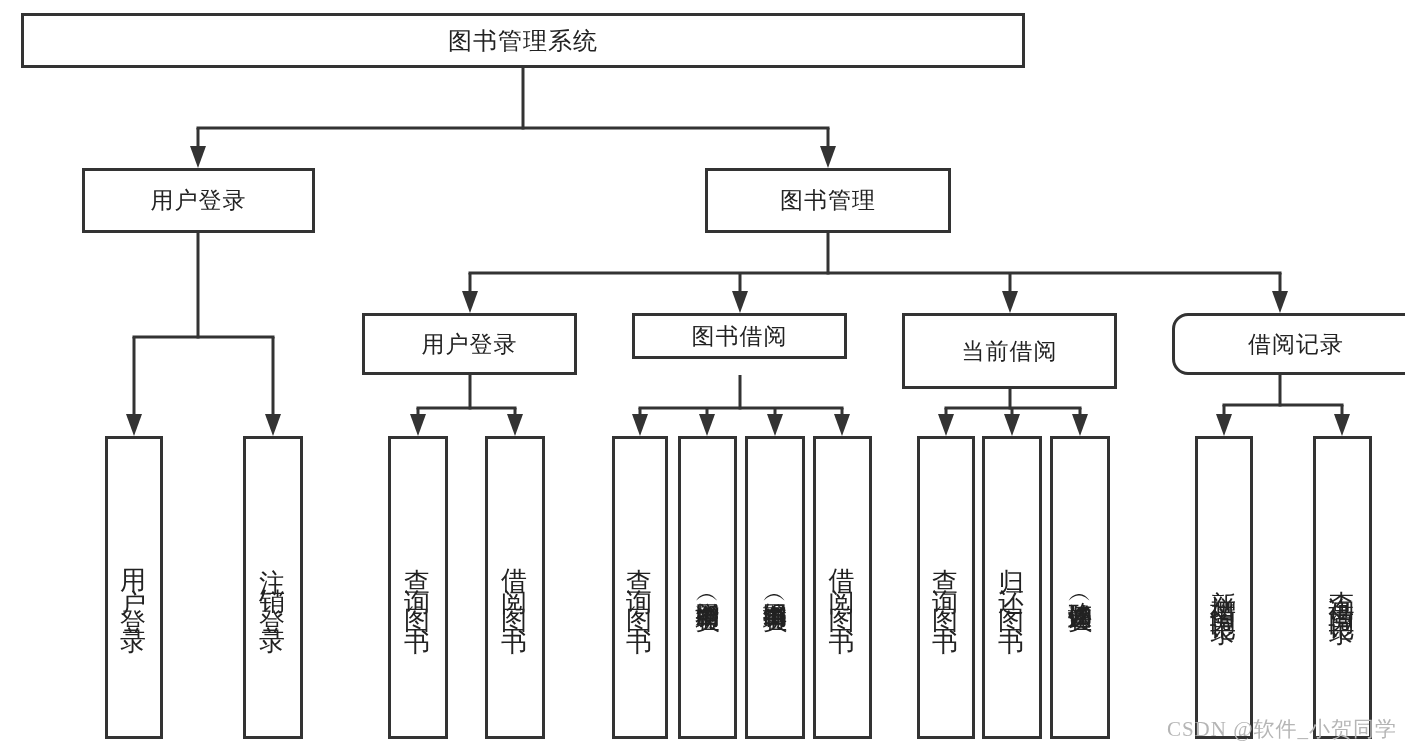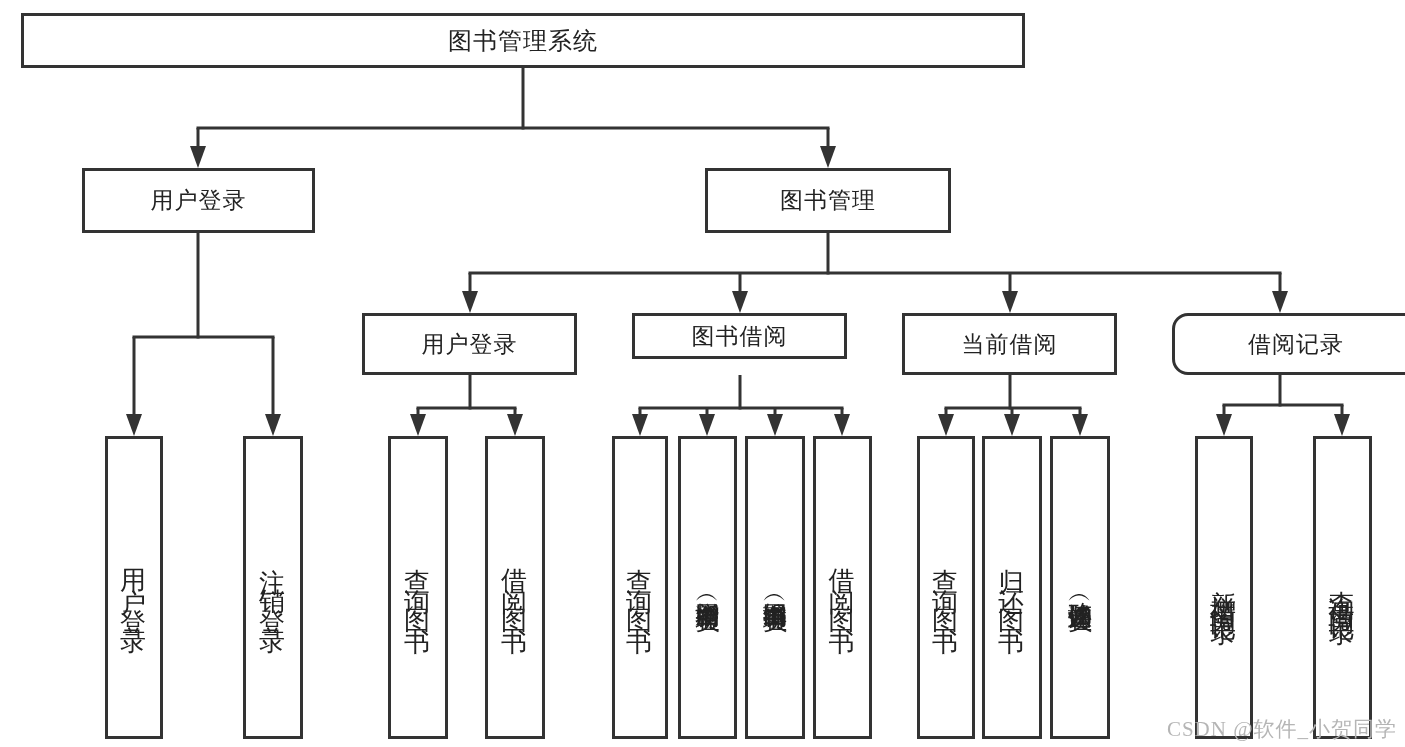--- a/index.html
+++ b/index.html
@@ -117,21 +117,21 @@
     </g>
   </svg>
 
   <div class="node root" style="left:21px;top:13px;width:1004px;height:55px;">图书管理系统</div>
 
   <div class="node" style="left:82px;top:168px;width:233px;height:65px;">用户登录</div>
   <div class="node" style="left:705px;top:168px;width:246px;height:65px;">图书管理</div>
 
   <div class="node" style="left:362px;top:313px;width:215px;height:62px;">用户登录</div>
   <div class="node" style="left:632px;top:313px;width:215px;height:46px;">图书借阅</div>
-  <div class="node" style="left:902px;top:313px;width:215px;height:62px;">当前借阅</div>
+  <div class="node" style="left:902px;top:313px;width:215px;height:76px;">当前借阅</div>
   <div class="node" style="left:1172px;top:313px;width:248px;height:62px;border-radius:16px;">借阅记录</div>
 
   <div class="node vert len4" style="left:105px;top:436px;width:58px;height:303px;">用户登录</div>
   <div class="node vert len4" style="left:243px;top:436px;width:60px;height:303px;">注销登录</div>
 
   <div class="node vert len4" style="left:388px;top:436px;width:60px;height:303px;">查询图书</div>
   <div class="node vert len4" style="left:485px;top:436px;width:60px;height:303px;">借阅图书</div>
 
   <div class="node vert len4" style="left:612px;top:436px;width:56px;height:303px;">查询图书</div>
   <div class="node vert len10" style="left:678px;top:436px;width:59px;height:303px;">新增图书（管理员）</div>

